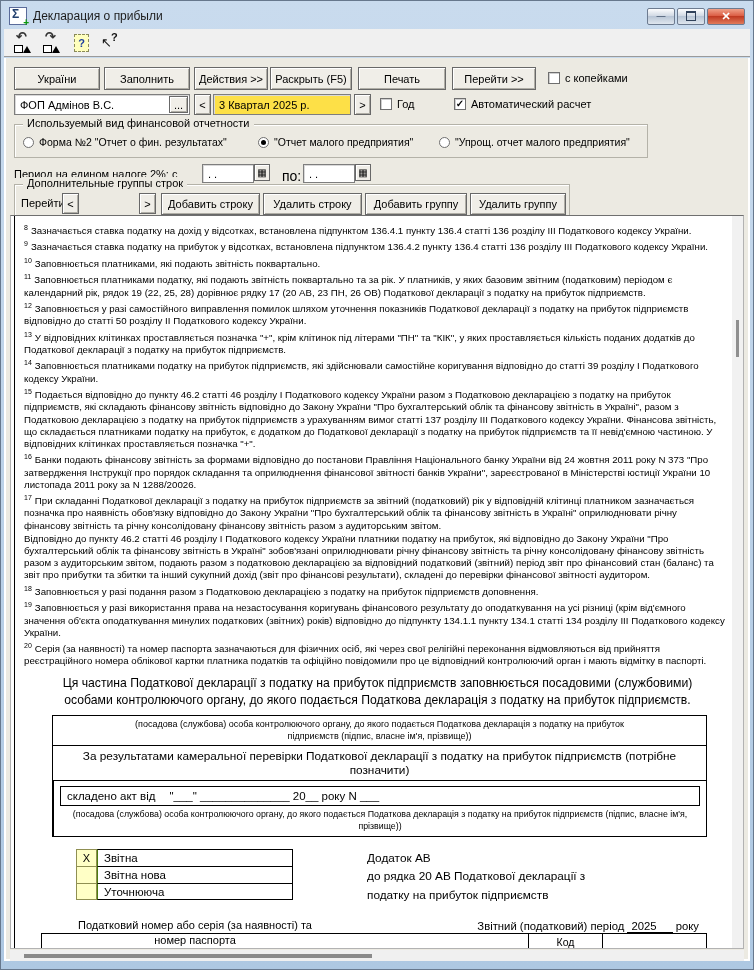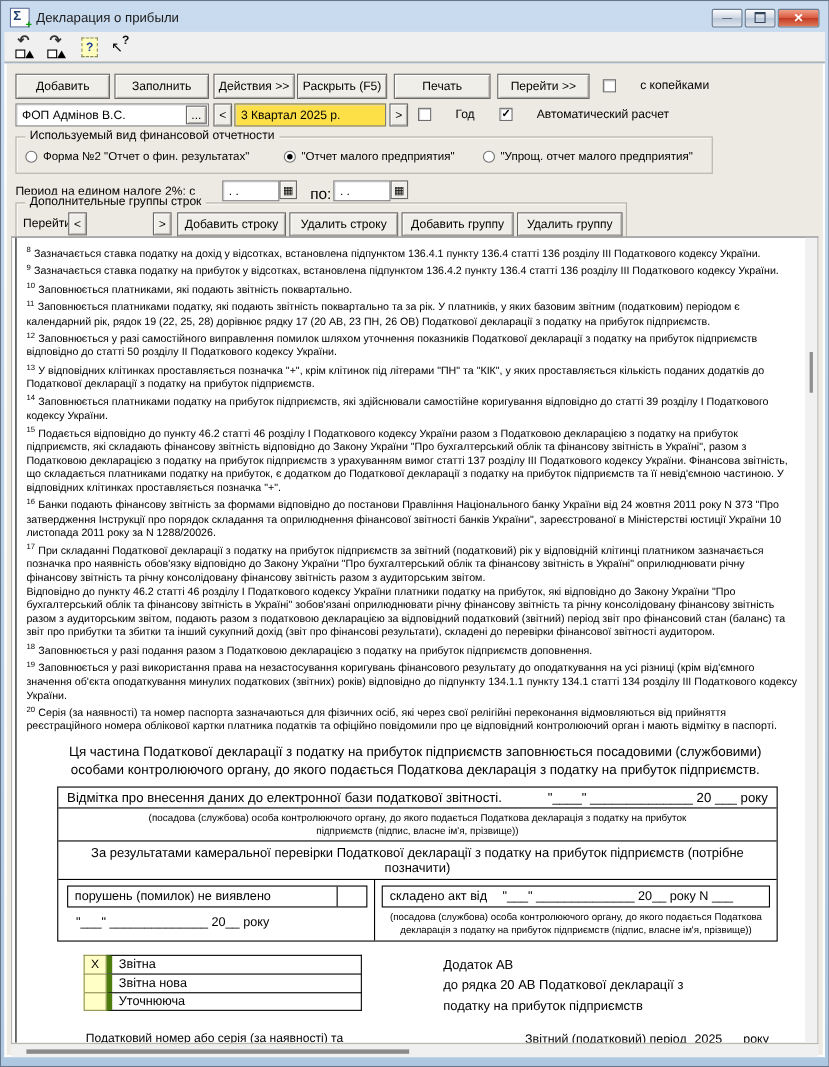--- a/index.html
+++ b/index.html
@@ -19,21 +19,21 @@
   .ticon .sq{position:absolute;left:0;bottom:0;width:7px;height:6px;border:1px solid #000;background:#fff;}
   .ticon .tri{position:absolute;left:9px;bottom:0;width:0;height:0;border-left:4px solid transparent;border-right:4px solid transparent;border-bottom:7px solid #000;}
   .ticon.help .page{position:absolute;left:2px;top:1px;width:13px;height:16px;background:#ffffbe;border:1px dashed #8a8a5a;display:flex;align-items:center;justify-content:center;font-size:11px;font-weight:bold;color:#1d3fa0;}
   .ticon.ctxhelp .cur{position:absolute;left:0;top:2px;font-size:13px;color:#111;}
   .ticon.ctxhelp .q{position:absolute;left:10px;top:-2px;font-size:11px;font-weight:bold;color:#111;}
   .panel{position:absolute;left:3px;right:3px;top:57px;bottom:8px;background:#eceae2;border:2px solid #fff;border-top:none;box-sizing:border-box;}
   .btn{position:absolute;height:23px;background:#f0eee8;border:1px solid #686868;box-shadow:inset 1px 1px 0 #ffffff,inset -1px -1px 0 #b0aea6;font-size:11px;color:#000;display:flex;align-items:center;justify-content:center;box-sizing:border-box;cursor:default;}
   .btn.sm{width:17px;height:21px;}
   .fld{position:absolute;height:21px;background:#fff;border:1px solid #7e7e7e;box-shadow:inset 1px 1px 0 #d9d9d9;font-size:11px;display:flex;align-items:center;padding:0 5px;box-sizing:border-box;}
   .fld.gray{background:#fde047;}
-  .cbrow{position:absolute;display:flex;align-items:flex-start;gap:22px;font-size:11px;}
+  .cbrow{position:absolute;display:flex;align-items:flex-start;gap:5px;font-size:11px;}
   .cbox{width:12px;height:12px;background:#fff;border:1px solid #6f6f6f;box-shadow:inset 1px 1px 0 #cfcfcf;display:flex;align-items:center;justify-content:center;font-size:10px;font-weight:bold;line-height:1;box-sizing:border-box;}
   .gbox{position:absolute;border:1px solid #b4b2a8;box-shadow:inset 1px 1px 0 #fff;box-sizing:border-box;}
   .gbox .legend{position:absolute;top:-8px;left:8px;background:#eceae2;padding:0 4px;font-size:11px;}
   .radio{width:11px;height:11px;border-radius:50%;border:1px solid #6f6f6f;background:#fff;position:relative;flex:0 0 auto;box-sizing:border-box;}
   .radio.on::after{content:"";position:absolute;inset:2px;border-radius:50%;background:#000;}
   .radrow{display:flex;align-items:center;gap:5px;font-size:10.5px;position:absolute;top:11px;}
   .calbtn{width:16px;height:17px;border:1px solid #686868;background:#f0eee8;box-shadow:inset 1px 1px 0 #fff;display:flex;align-items:center;justify-content:center;font-size:10px;box-sizing:border-box;}
   .doc{position:absolute;left:4px;right:4px;top:157px;height:734px;background:#fff;border:1px solid #b2b2b2;border-top:1px solid #6f6f6f;box-sizing:border-box;overflow:hidden;}
   .pageline{position:absolute;left:3px;top:0;bottom:0;border-left:1px solid #000;}
   .vscroll{position:absolute;right:0;top:0;bottom:0;width:11px;background:#f1f1f1;}
@@ -53,21 +53,21 @@
   .boxA{display:flex;border:1px solid #000;height:18px;align-items:center;}
   .boxA .t{flex:1;padding:0 6px;font-size:11.5px;}
   .boxA .m{width:26px;align-self:stretch;border-left:1px solid #000;}
   .leftdate{font-size:11.5px;margin-top:8px;padding-left:8px;}
   .boxB{display:flex;border:1px solid #000;height:18px;align-items:center;font-size:11.5px;padding:0 6px;gap:14px;}
   .rnote{font-size:8.8px;line-height:1.3;text-align:center;margin-top:3px;}
   .typesrow{display:flex;margin:12px 0 0 52px;}
   .typetbl .tr{display:flex;}
   .typetbl .mk{width:21px;height:17px;background:#ffffc6;border:1px solid #8f8f52;border-bottom:none;display:flex;align-items:center;justify-content:center;font-size:11px;box-sizing:border-box;}
   .typetbl .tr:last-child .mk{border-bottom:1px solid #8f8f52;}
-  .typetbl .lb{width:232px;height:17px;border:1px solid #000;border-left:5px solid #4d7c0f;border-bottom:none;display:flex;align-items:center;padding:0 6px;font-size:11.5px;box-sizing:border-box;}
+  .typetbl .lb{width:196px;height:17px;border:1px solid #000;border-left:1px solid #4d7c0f;border-bottom:none;display:flex;align-items:center;padding:0 6px;font-size:11.5px;box-sizing:border-box;}
   .typetbl .tr:last-child .lb{border-bottom:1px solid #000;}
   .appendix{margin-left:74px;font-size:11.8px;line-height:1.55;}
   .taxrow{display:flex;margin:14px 0 0 0;align-items:flex-start;}
   .taxlbl{width:250px;margin-left:46px;text-align:center;font-size:11px;line-height:1.35;}
   .periodline{margin-left:auto;margin-right:26px;font-size:11.3px;margin-top:2px;white-space:nowrap;}
   .yearu{border-bottom:1px solid #000;padding:0 16px 0 4px;}
   .partialrow{position:absolute;left:30px;right:36px;bottom:-1px;height:16px;overflow:hidden;display:flex;}
   .partialrow .c{border:1px solid #000;border-left:none;height:24px;box-sizing:border-box;font-size:10.5px;display:flex;justify-content:center;padding-top:2px;}
   .partialrow .c1{flex:1;border-left:1px solid #000;}
   .partialrow .c2{width:74px;}
@@ -108,21 +108,21 @@
         <span class="page">?</span>
       </div>
     <div class="ticon ctxhelp">
         <span class="cur">↖</span>
         <span class="q">?</span>
       </div>
   </div>
 
   <div class="panel">
 
-    <div class="btn" style="left:8px;top:9px;width:86px;">Добавить</div>
+    <div class="btn" style="left:8px;top:9px;width:86px;">України</div>
     <div class="btn" style="left:98px;top:9px;width:86px;">Заполнить</div>
     <div class="btn" style="left:188px;top:9px;width:74px;">Действия &gt;&gt;</div>
     <div class="btn" style="left:264px;top:9px;width:82px;">Раскрыть (F5)</div>
     <div class="btn" style="left:352px;top:9px;width:88px;">Печать</div>
     <div class="btn" style="left:446px;top:9px;width:84px;">Перейти &gt;&gt;</div>
     <div class="cbrow" style="left:542px;top:14px;">
       <span class="cbox"></span>
       <span>с копейками</span>
     </div>
 
@@ -191,34 +191,23 @@
         <p class="fn"><sup>16</sup><span>Банки подають фінансову звітність за формами відповідно до постанови Правління Національного банку України від 24 жовтня 2011 року N 373 "Про затвердження Інструкції про порядок складання та оприлюднення фінансової звітності банків України", зареєстрованої в Міністерстві юстиції України 10 листопада 2011 року за N 1288/20026.</span></p>
         <p class="fn"><sup>17</sup><span>При складанні Податкової декларації з податку на прибуток підприємств за звітний (податковий) рік у відповідній клітинці платником зазначається позначка про наявність обов'язку відповідно до Закону України "Про бухгалтерський облік та фінансову звітність в Україні" оприлюднювати річну фінансову звітність та річну консолідовану фінансову звітність разом з аудиторським звітом.</span></p>
         <p class="fn p2"><span>Відповідно до пункту 46.2 статті 46 розділу I Податкового кодексу України платники податку на прибуток, які відповідно до Закону України "Про бухгалтерський облік та фінансову звітність в Україні" зобов'язані оприлюднювати річну фінансову звітність та річну консолідовану фінансову звітність разом з аудиторським звітом, подають разом з податковою декларацією за відповідний податковий (звітний) період звіт про фінансовий стан (баланс) та звіт про прибутки та збитки та інший сукупний дохід (звіт про фінансові результати), складені до перевірки фінансової звітності аудитором.</span></p>
         <p class="fn"><sup>18</sup><span>Заповнюється у разі подання разом з Податковою декларацією з податку на прибуток підприємств доповнення.</span></p>
         <p class="fn"><sup>19</sup><span>Заповнюється у разі використання права на незастосування коригувань фінансового результату до оподаткування на усі різниці (крім від'ємного значення об'єкта оподаткування минулих податкових (звітних) років) відповідно до підпункту 134.1.1 пункту 134.1 статті 134 розділу III Податкового кодексу України.</span></p>
         <p class="fn"><sup>20</sup><span>Серія (за наявності) та номер паспорта зазначаються для фізичних осіб, які через свої релігійні переконання відмовляються від прийняття реєстраційного номера облікової картки платника податків та офіційно повідомили про це відповідний контролюючий орган і мають відмітку в паспорті.</span></p>
 
         <div class="officials">Ця частина Податкової декларації з податку на прибуток підприємств заповнюється посадовими (службовими) особами контролюючого органу, до якого подається Податкова декларація з податку на прибуток підприємств.</div>
 
         <div class="formtbl">
-          <div class="ft-r1">
-            <span class="lbl">Відмітка про внесення даних до електронної бази податкової звітності.</span>
-            <span>"____"  ______________  20  ___  року</span>
-          </div>
           <div class="ft-note">(посадова (службова) особа контролюючого органу, до якого подається Податкова декларація з податку на прибуток підприємств (підпис, власне ім'я, прізвище))</div>
           <div class="ft-title">За результатами камеральної перевірки Податкової декларації з податку на прибуток підприємств (потрібне позначити)</div>
           <div class="ft-cols">
-            <div class="ft-left">
-              <div class="boxA">
-                <span class="t">порушень (помилок) не виявлено</span>
-                <span class="m"></span>
-              </div>
-              <div class="leftdate">"___"  ______________  20__  року</div>
-            </div>
             <div class="ft-right">
               <div class="boxB">
                 <span>складено акт від</span>
                 <span>"___"  ______________  20__  року  N ___</span>
               </div>
               <div class="rnote">(посадова (службова) особа контролюючого органу, до якого подається Податкова декларація з податку на прибуток підприємств (підпис, власне ім'я, прізвище))</div>
             </div>
           </div>
         </div>
 
@@ -248,20 +237,25 @@
           <div class="taxlbl">Податковий номер або серія (за наявності) та номер паспорта</div>
           <div class="periodline">
             <span>Звітний  (податковий) період</span>
             <span class="yearu">2025</span>
             <span>року</span>
           </div>
         </div>
 
       </div>
 
+      <div class="partialrow">
+        <span class="c c1"></span>
+        <span class="c c2">Код</span>
+        <span class="c c3"></span>
+      </div>
 
       <div class="vscroll">
         <div class="vthumb"></div>
       </div>
     </div>
 
     <div class="hscroll">
       <div class="hthumb"></div>
     </div>
 

